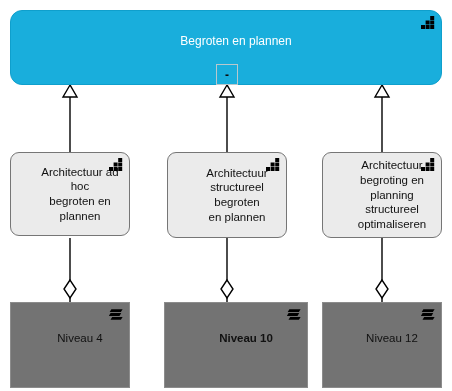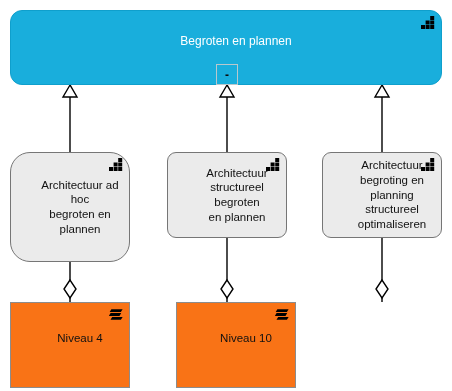--- a/index.html
+++ b/index.html
@@ -56,21 +56,21 @@
   
   .cap-mid {
     background: #ebebeb;
     border-color: #767676;
     border-radius: 9px;
     color: #111111;
     font-size: 11.5px;
   }
   
   .res {
-    background: #f97316;
+    background: #737373;
     border-color: #8c8c8c;
     border-radius: 0;
     color: #111111;
     font-size: 11.5px;
   }
   .res .label {
     transform: translateY(-7px);
   }
   
   .corner-icon {
@@ -143,21 +143,21 @@
           <rect x="4.6" y="4.5" width="4" height="4"></rect>
           <rect x="9.2" y="4.5" width="4" height="4"></rect>
           <rect x="9.2" y="0" width="4" height="4"></rect>
         </g>
       </svg>
     </span>
   </div>
 
   <button class="collapse-btn" style="left:216px; top:64px;">-</button>
 
-  <div class="node cap-mid" style="left:10px; top:152px; width:120px; height:110px;border-radius:20px;">
+  <div class="node cap-mid" style="left:10px; top:152px; width:120px; height:84px;">
     <span class="label">Architectuur ad hoc
 begroten en plannen</span>
     <span class="corner-icon">
       <svg viewBox="0 0 14 13" width="14" height="13" aria-hidden="true">
         <g fill="#000000">
           <rect x="0" y="9" width="4" height="4"></rect>
           <rect x="4.6" y="9" width="4" height="4"></rect>
           <rect x="9.2" y="9" width="4" height="4"></rect>
           <rect x="4.6" y="4.5" width="4" height="4"></rect>
           <rect x="9.2" y="4.5" width="4" height="4"></rect>
@@ -210,27 +210,39 @@
       <svg viewBox="0 0 14 13" width="14" height="13" aria-hidden="true">
         <g fill="#000000">
           <polygon points="2.4,1.2 13.6,1.2 11.9,4.0 0.7,4.0"></polygon>
           <polygon points="1.6,5.1 12.2,5.1 10.5,7.9 -0.1,7.9"></polygon>
           <polygon points="3.2,9.0 13.6,9.0 11.9,11.8 1.5,11.8"></polygon>
         </g>
       </svg>
     </span>
   </div>
 
-  <div class="node res" style="left:176px; top:302px; width:120px; height:86px;">
+  <div class="node res" style="left:164px; top:302px; width:144px; height:86px;font-weight:bold;">
     <span class="label">Niveau 10</span>
     <span class="corner-icon">
       <svg viewBox="0 0 14 13" width="14" height="13" aria-hidden="true">
         <g fill="#000000">
           <polygon points="2.4,1.2 13.6,1.2 11.9,4.0 0.7,4.0"></polygon>
           <polygon points="1.6,5.1 12.2,5.1 10.5,7.9 -0.1,7.9"></polygon>
           <polygon points="3.2,9.0 13.6,9.0 11.9,11.8 1.5,11.8"></polygon>
         </g>
       </svg>
     </span>
   </div>
 
+  <div class="node res" style="left:322px; top:302px; width:120px; height:86px;">
+    <span class="label">Niveau 12</span>
+    <span class="corner-icon">
+      <svg viewBox="0 0 14 13" width="14" height="13" aria-hidden="true">
+        <g fill="#000000">
+          <polygon points="2.4,1.2 13.6,1.2 11.9,4.0 0.7,4.0"></polygon>
+          <polygon points="1.6,5.1 12.2,5.1 10.5,7.9 -0.1,7.9"></polygon>
+          <polygon points="3.2,9.0 13.6,9.0 11.9,11.8 1.5,11.8"></polygon>
+        </g>
+      </svg>
+    </span>
+  </div>
 
 </div>
 
 </body></html>

